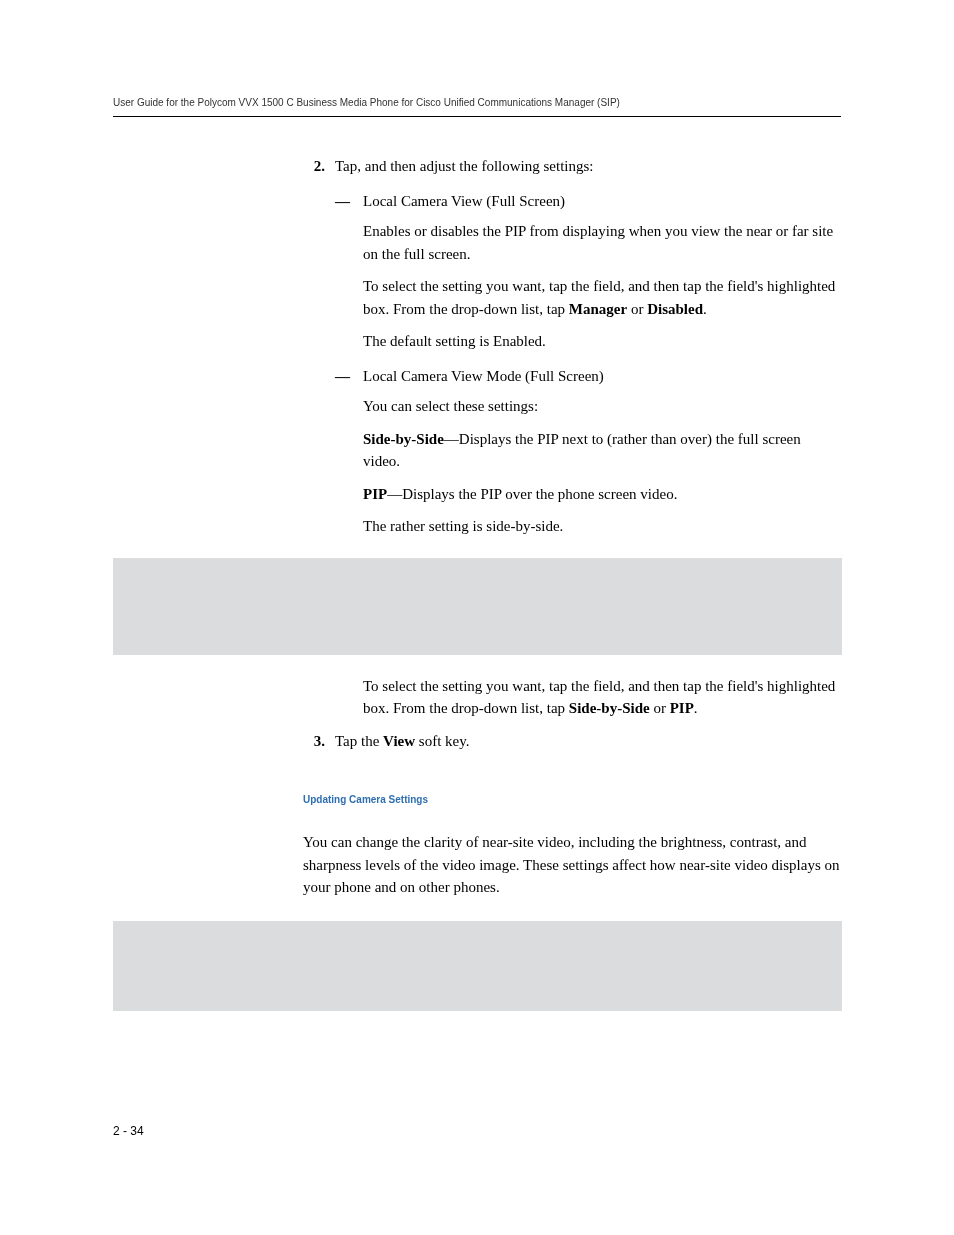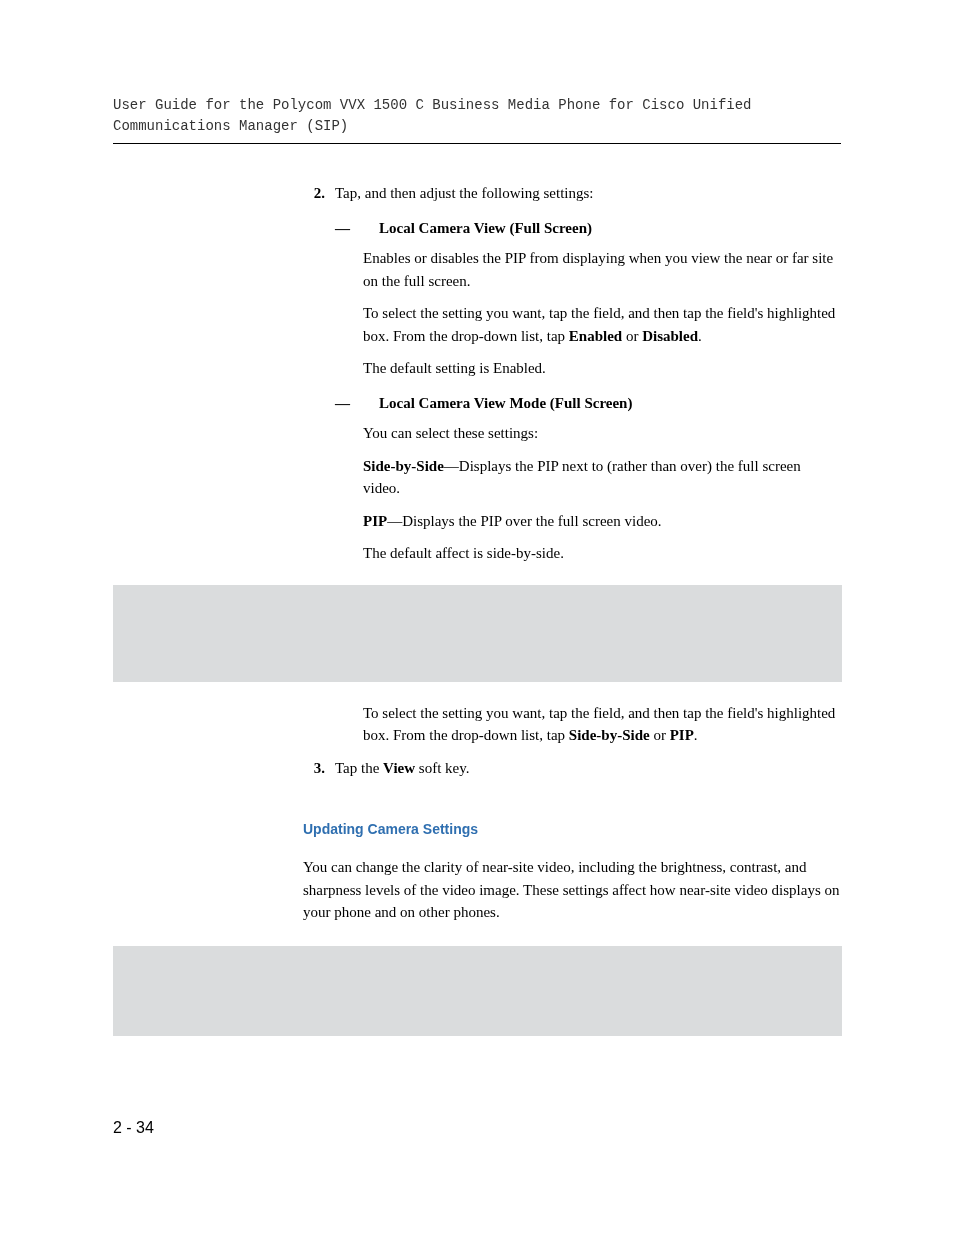--- a/index.html
+++ b/index.html
@@ -12,22 +12,22 @@
       font-size: 15px;
       line-height: 1.5;
       color: #000;
       background: #fff;
       width: 954px;
       height: 1235px;
       position: relative;
       padding: 95px 113px 40px 113px;
     }
     .header-text {
-      font-family: Liberation Mono, monospace;
-      font-size: 14px;
+      font-family: Liberation Sans, sans-serif;
+      font-size: 10px;
       color: #333;
       margin-bottom: 6px;
     }
     .header-rule {
       border: none;
       border-top: 1.5px solid #000;
       margin-bottom: 38px;
     }
     .content {
       padding-left: 190px;
@@ -50,22 +50,21 @@
       margin-top: 12px;
       margin-bottom: 8px;
       padding-left: 32px;
     }
     .bullet-item .dash {
       min-width: 28px;
       font-weight: bold;
     }
     .bullet-item .text {
       flex: 1;
-      font-weight: bold;
-      margin-left: 16px;
+      font-weight: normal;
     }
     .body-para {
       padding-left: 60px;
       margin-bottom: 10px;
     }
     .gray-box {
       background: #dadcdd;
       height: 97px;
       margin-left: -190px;
       margin-right: -1px;
@@ -74,35 +73,35 @@
     }
     .gray-box-2 {
       background: #dadcdd;
       height: 90px;
       margin-left: -190px;
       margin-right: -1px;
       margin-top: 22px;
     }
     .section-heading {
       font-family: 'Futura', 'Century Gothic', sans-serif;
-      font-size: 14px;
+      font-size: 10px;
       font-weight: bold;
       color: #2f6fb0;
       margin-top: 40px;
-      margin-bottom: 16px;
+      margin-bottom: 24px;
     }
     .section-para {
       margin-bottom: 20px;
     }
     .page-num {
       position: absolute;
       bottom: 95px;
       left: 113px;
       font-family: 'Futura', 'Century Gothic', sans-serif;
-      font-size: 16px;
+      font-size: 12px;
     }
   </style>
 </head>
 <body>
 
 <div class="header-text">User Guide for the Polycom VVX 1500 C Business Media Phone for Cisco Unified Communications Manager (SIP)</div>
 <hr class="header-rule">
 
 <div class="content">
 
@@ -110,36 +109,36 @@
     <div class="num">2.</div>
     <div class="text">Tap, and then adjust the following settings:</div>
   </div>
 
   <div class="bullet-item">
     <div class="dash">—</div>
     <div class="text">Local Camera View (Full Screen)</div>
   </div>
   <div class="body-para">Enables or disables the PIP from displaying when you view the near or far site on the full screen.</div>
   <div class="body-para">
-    <span>To select the setting you want, tap the field, and then tap the field's highlighted box. From the drop-down list, tap </span><b>Enabled</b><span> or </span><b>Disabled</b><span>.</span>
+    <span>To select the setting you want, tap the field, and then tap the field's highlighted box. From the drop-down list, tap </span><b>Manager</b><span> or </span><b>Disabled</b><span>.</span>
   </div>
   <div class="body-para">The default setting is Enabled.</div>
 
   <div class="bullet-item">
     <div class="dash">—</div>
     <div class="text">Local Camera View Mode (Full Screen)</div>
   </div>
   <div class="body-para">You can select these settings:</div>
   <div class="body-para">
     <b>Side-by-Side</b><span>—Displays the PIP next to (rather than over) the full screen video.</span>
   </div>
   <div class="body-para">
-    <b>PIP</b><span>—Displays the PIP over the full screen video.</span>
+    <b>PIP</b><span>—Displays the PIP over the phone screen video.</span>
   </div>
-  <div class="body-para">The default affect is side-by-side.</div>
+  <div class="body-para">The rather setting is side-by-side.</div>
 
   <div class="gray-box"></div>
 
   <div class="body-para">
     <span>To select the setting you want, tap the field, and then tap the field's highlighted box. From the drop-down list, tap </span><b>Side-by-Side</b><span> or </span><b>PIP</b><span>.</span>
   </div>
 
   <div class="numbered-item" style="margin-top:8px;">
     <div class="num">3.</div>
     <div class="text">

